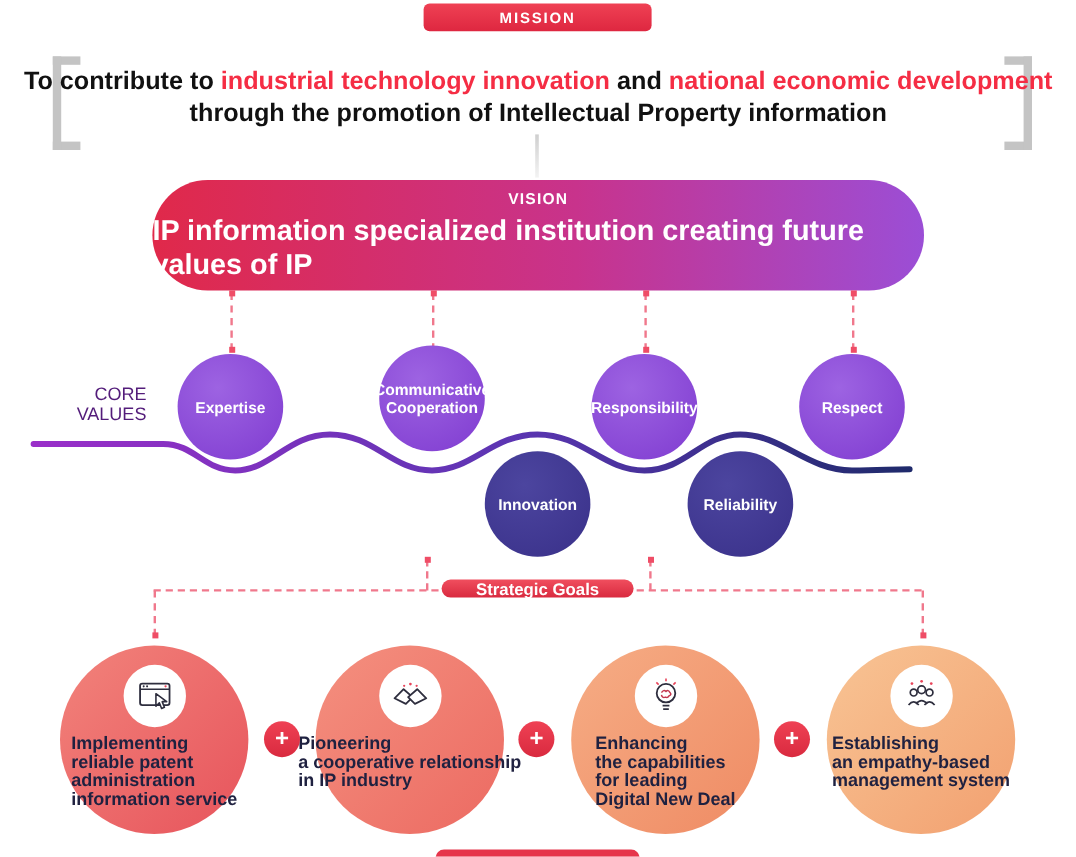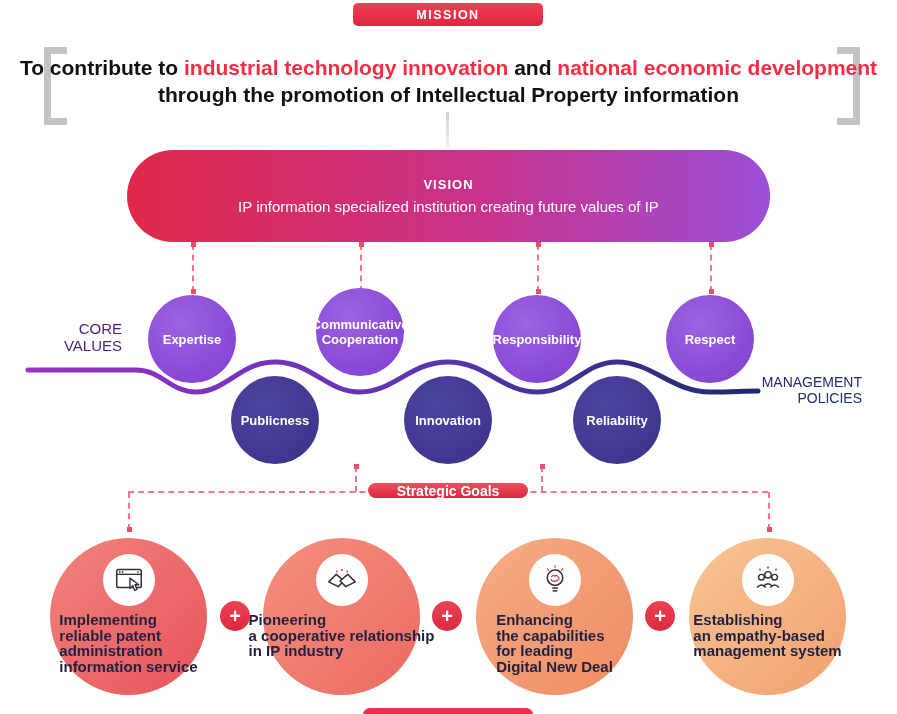--- a/index.html
+++ b/index.html
@@ -23,21 +23,21 @@
   .mission-text .red{color:#f52d44;}
 
   .mv-connector{left:446px;top:112px;width:3px;height:36px;
     background:linear-gradient(180deg,#cfcfcf,#f3f3f3);}
 
   
   .vision-box{left:127px;top:150px;width:643px;height:92px;border-radius:46px;
     background:linear-gradient(90deg,#e0294a 0%,#c8338c 55%,#9b4ed6 100%);
     display:flex;flex-direction:column;align-items:center;justify-content:center;color:#fff;}
   .vision-label{font-size:13px;font-weight:bold;letter-spacing:1px;margin-bottom:6px;}
-  .vision-statement{font-size:15px;font-weight:normal;}
+  .vision-statement{font-size:24px;font-weight:bold;}
 
   
   .dashv{border-left:2px dashed #f0788c;width:0;}
   .dashh{border-top:2px dashed #f0788c;height:0;}
   .dot{position:absolute;width:5px;height:5px;background:#ef4d66;left:-3.5px;}
   .dot.top{top:-2px;} .dot.bottom{bottom:-2px;}
 
   
   .wave{left:0;top:0;z-index:1;}
 
@@ -119,40 +119,35 @@
         <stop offset="0" stop-color="#9a2fc9"></stop>
         <stop offset="0.55" stop-color="#5b35b2"></stop>
         <stop offset="1" stop-color="#1f2a6b"></stop>
       </linearGradient>
     </defs>
     <path d="M28 370 L136 370 C162 370 170 392 196 392 C226 392 240 362 275 362 C312 362 326 392 360 392 C394 392 410 362 448 362 C486 362 502 392 537 392 C572 392 584 362 617 362 C652 362 672 392 710 392 C733 392 742 391 758 391" fill="none" stroke="url(#waveGrad)" stroke-width="5" stroke-linecap="round"></path>
   </svg>
 
   <div class="abs side-label core-label">CORE
 VALUES</div>
-  <div class="abs side-label mgmt-label">MANAGEMENT
-POLICIES</div>
 
   <div class="abs vcircle purple" style="left:148px;top:295px;">
     <span>Expertise</span>
   </div>
   <div class="abs vcircle purple" style="left:316px;top:288px;">
     <span>Communicative
 Cooperation</span>
   </div>
   <div class="abs vcircle purple" style="left:493px;top:295px;">
     <span>Responsibility</span>
   </div>
   <div class="abs vcircle purple" style="left:666px;top:295px;">
     <span>Respect</span>
   </div>
 
-  <div class="abs vcircle navy" style="left:231px;top:376px;">
-    <span>Publicness</span>
-  </div>
   <div class="abs vcircle navy" style="left:404px;top:376px;">
     <span>Innovation</span>
   </div>
   <div class="abs vcircle navy" style="left:573px;top:376px;">
     <span>Reliability</span>
   </div>
 
   <div class="abs dashv" style="left:355px;top:466px;height:26px;">
     <span class="dot top"></span>
   </div>

